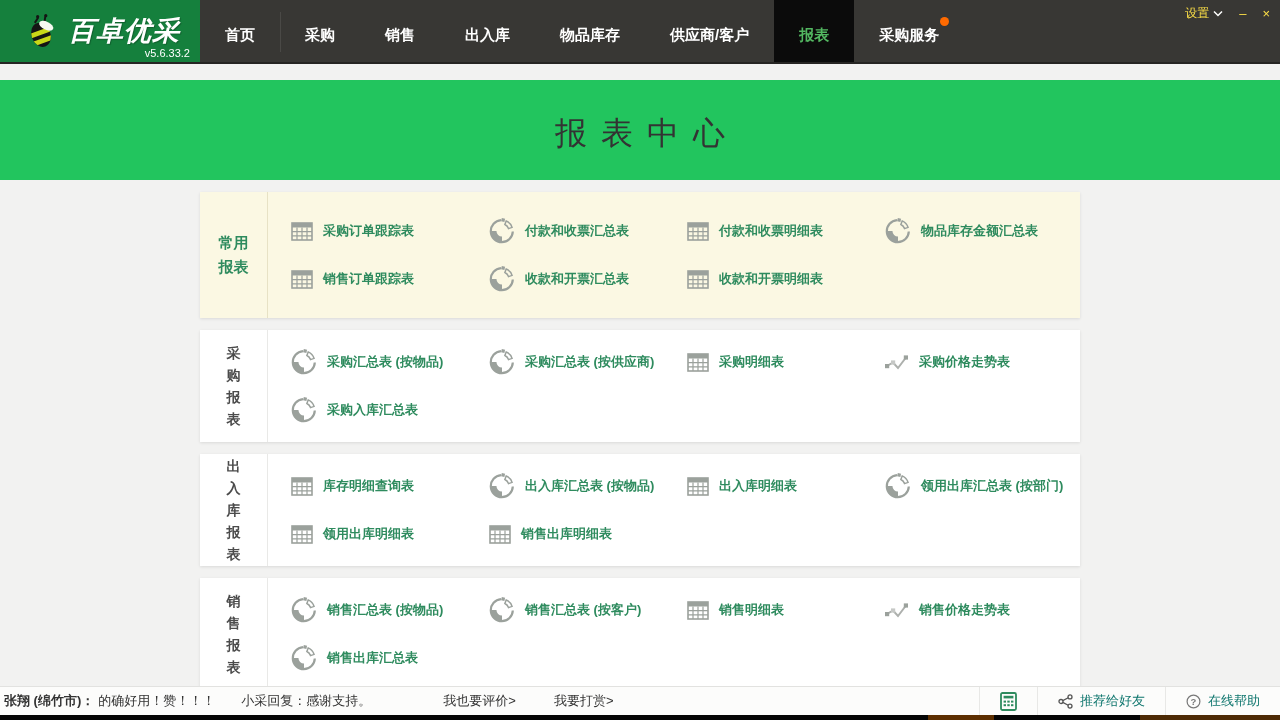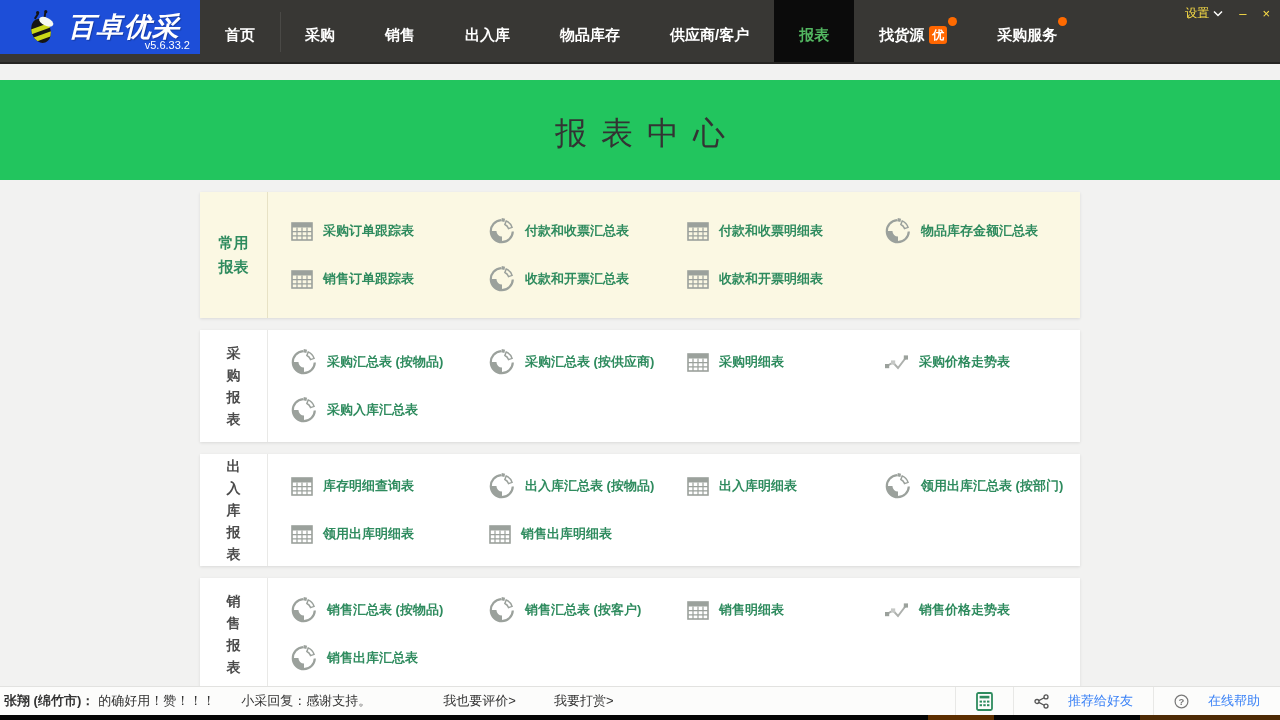--- a/index.html
+++ b/index.html
@@ -2,21 +2,21 @@
 <html><head>
 <meta charset="utf-8">
 <style>
   * { margin:0; padding:0; box-sizing:border-box; }
   html,body { width:1280px; height:720px; overflow:hidden;
     font-family:"Liberation Sans","DejaVu Sans",sans-serif; }
   .app { width:1280px; height:720px; display:flex; flex-direction:column; background:#f2f2f1; position:relative; }
 
   
   .topbar { height:64px; flex-shrink:0; background:#383734; display:flex; position:relative; border-bottom:2px solid #262523; }
-  .logo { width:200px; height:54px; background:#1d4ed8; display:flex; align-items:center; justify-content:center; position:relative; cursor:pointer; }
+  .logo { width:200px; height:62px; background:#15803d; display:flex; align-items:center; justify-content:center; position:relative; cursor:pointer; }
   .logo-text { color:#fff; font-size:27px; font-weight:bold; font-style:italic; letter-spacing:1px; margin-left:6px; text-shadow:1px 1px 1px rgba(0,0,0,.25); }
   .logo-version { position:absolute; right:10px; bottom:3px; color:#fff; font-size:11px; }
   .nav { flex:1; display:flex; align-items:stretch; }
   .nav-item { position:relative; display:flex; align-items:center; padding:8px 25px 0 25px; color:#fff; font-size:15px; font-weight:bold; cursor:pointer; }
   .nav-item.active { background:#0b0b0b; color:#53b761; }
   .nav-item:first-child::after { content:""; position:absolute; right:-1px; top:12px; height:40px; width:1px; background:#4a4946; }
   .nav-badge { display:inline-block; margin-left:5px; width:18px; height:18px; line-height:18px; text-align:center; background:#ff6600; color:#fff; font-size:12px; border-radius:3px; }
   .nav-dot { position:absolute; top:17px; right:15px; width:9px; height:9px; border-radius:50%; background:#ff6a00; }
   .win-controls { position:absolute; top:5px; right:10px; display:flex; align-items:center; gap:16px; color:#fde047; font-size:12px; }
   .win-controls .ctl { display:flex; align-items:center; gap:4px; cursor:pointer; }
@@ -42,21 +42,21 @@
 
   
   .footer { height:29px; flex-shrink:0; background:#fcfcfb; border-top:1px solid #e2e2e0; display:flex; align-items:stretch; font-size:13px; color:#333; }
   .footer-left { display:flex; align-items:center; padding-left:4px; }
   .review-user { font-weight:bold; }
   .review-text { margin-left:4px; }
   .reply-text { margin-left:26px; }
   .footer-link { margin-left:72px; cursor:pointer; color:#333; }
   .footer-link + .footer-link { margin-left:38px; }
   .footer-right { margin-left:auto; display:flex; align-items:stretch; }
-  .footer-tool { display:flex; align-items:center; gap:19px; padding:0 20px; border-left:1px solid #e8e8e6; cursor:pointer; color:#3b82f6;justify-content:space-between; }
+  .footer-tool { display:flex; align-items:center; gap:7px; padding:0 20px; border-left:1px solid #e8e8e6; cursor:pointer; color:#0f766e;justify-content:space-between; }
 
   
   .bottom-strip { height:5px; flex-shrink:0; background:#050505; position:relative; }
   .strip-seg1 { position:absolute; left:928px; width:66px; top:0; bottom:0; background:#5c2e00; }
   .strip-seg2 { position:absolute; left:1140px; right:0; top:0; bottom:0; background:#4d2a05; }
 </style>
 </head>
 <body>
 
 <div class="app">
@@ -99,25 +99,20 @@
           <span>出入库</span>
         </div>
         <div class="nav-item">
           <span>物品库存</span>
         </div>
         <div class="nav-item">
           <span>供应商/客户</span>
         </div>
         <div class="nav-item active">
           <span>报表</span>
-        </div>
-        <div class="nav-item">
-          <span>找货源</span>
-          <span class="nav-badge">优</span>
-          <span class="nav-dot"></span>
         </div>
         <div class="nav-item">
           <span>采购服务</span>
           <span class="nav-dot"></span>
         </div>
       </div>
     <div class="win-controls">
       <span class="ctl">
         <span>设置</span>
         <span style="display:flex;">

